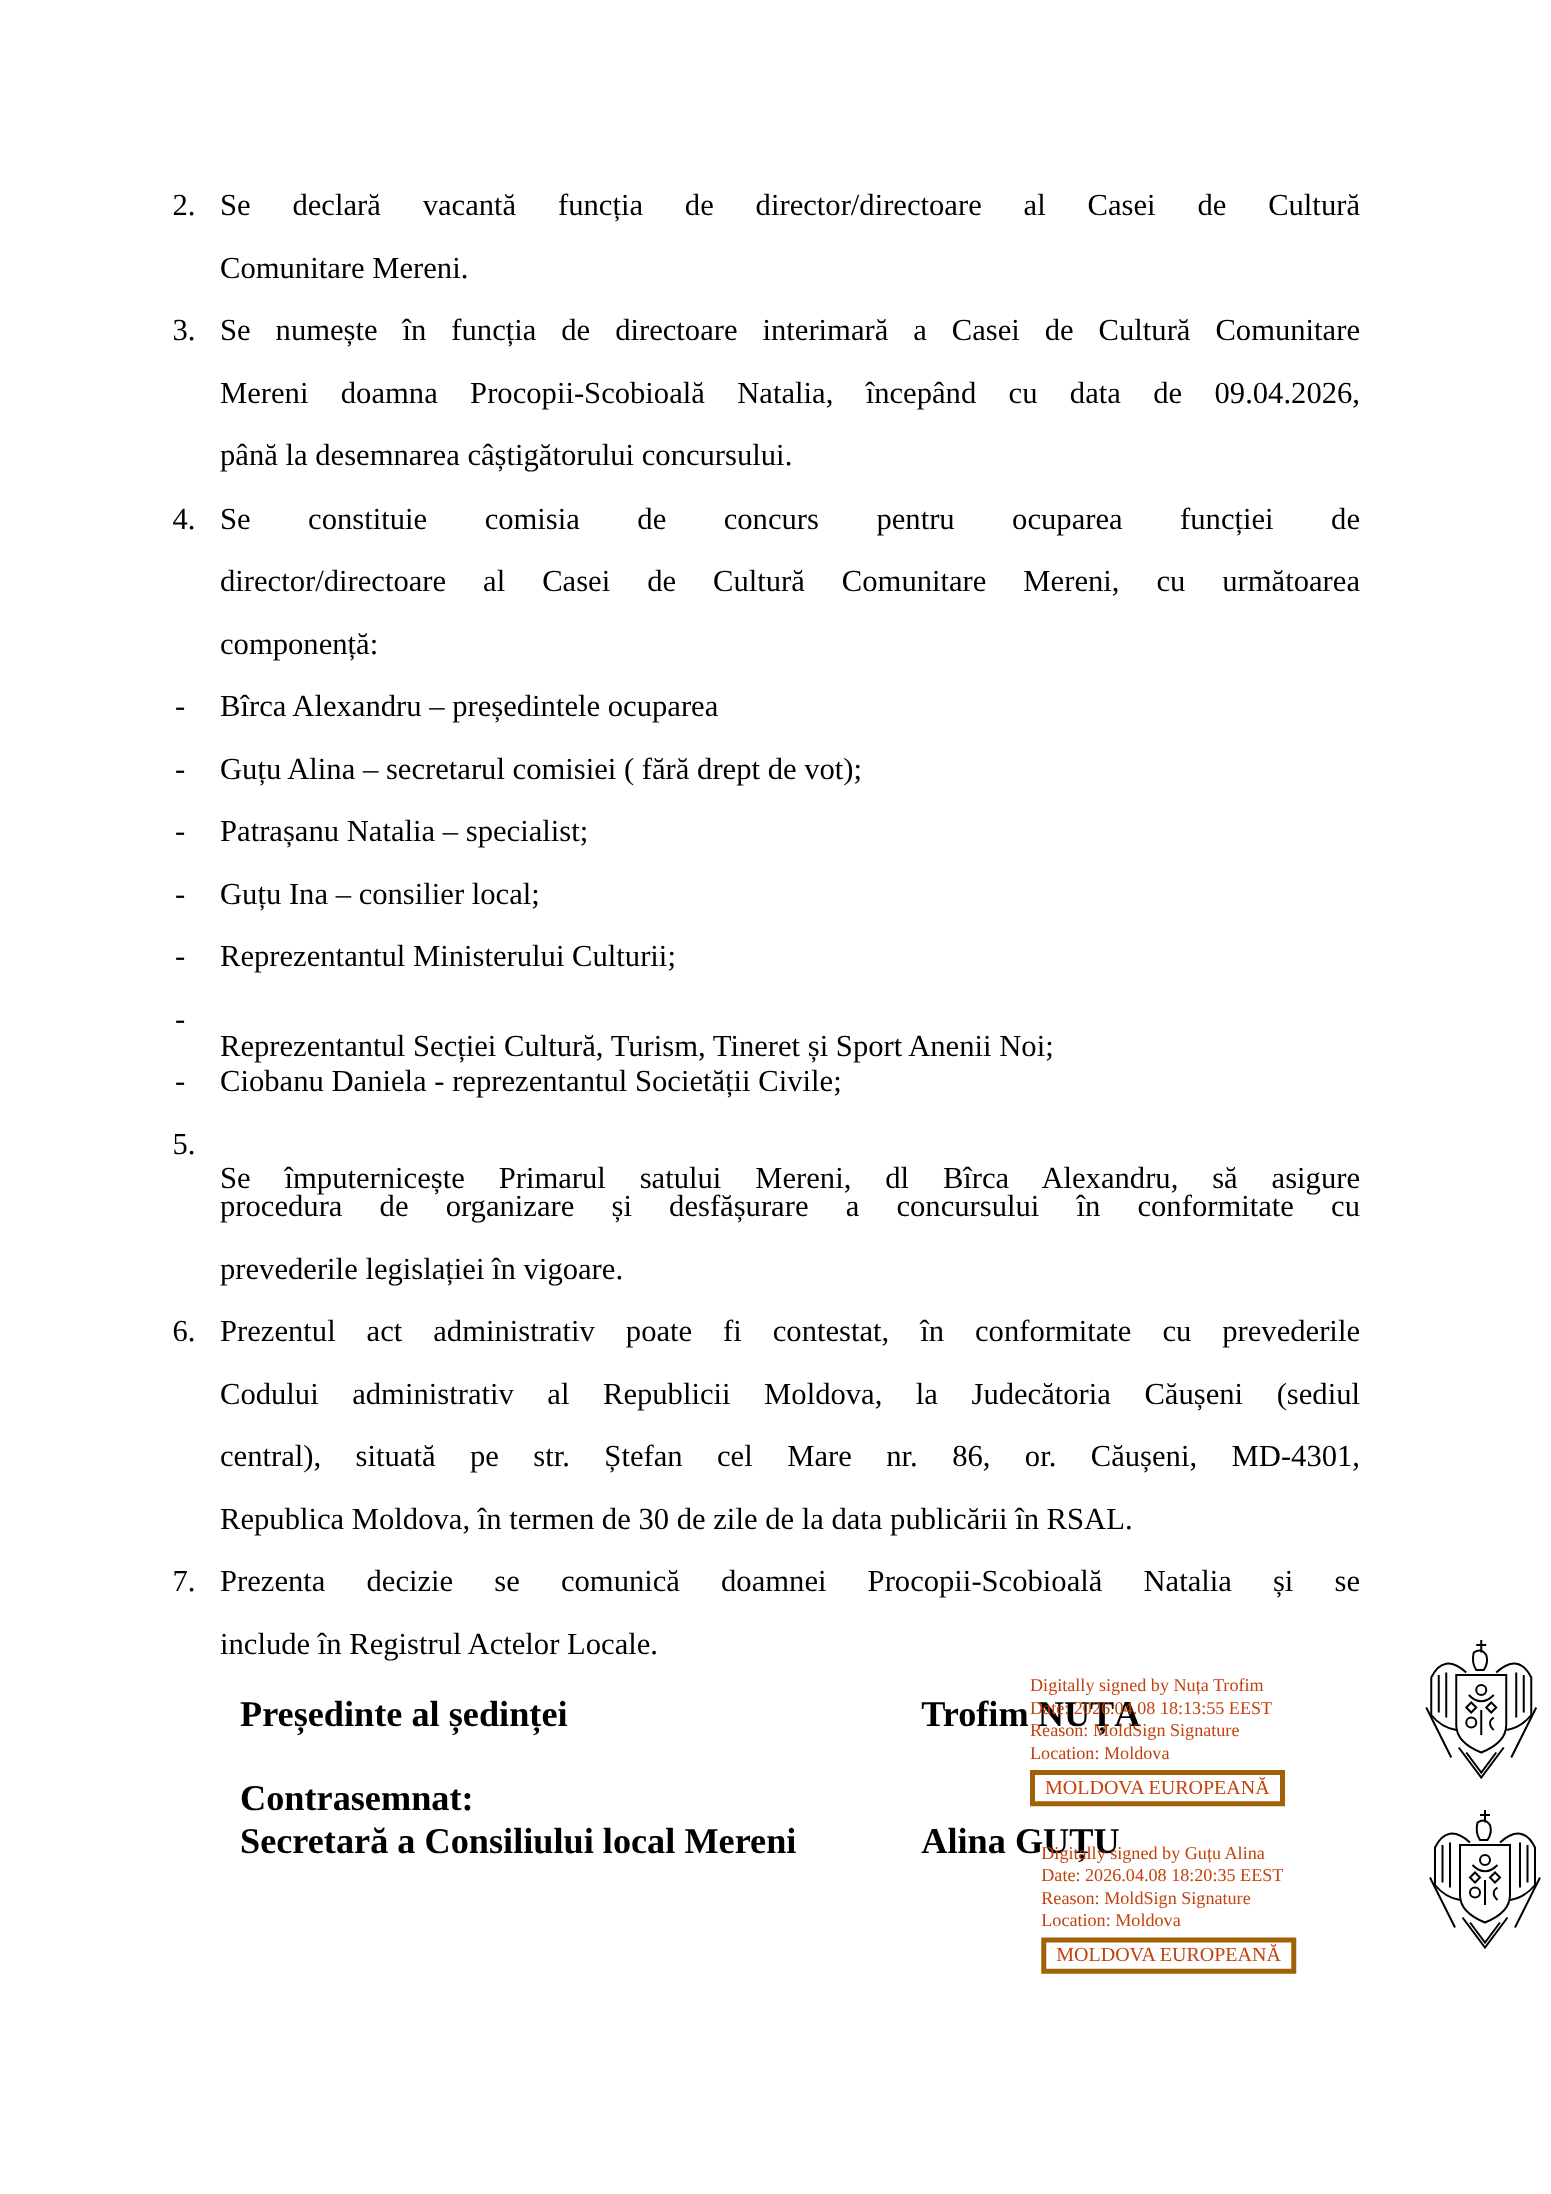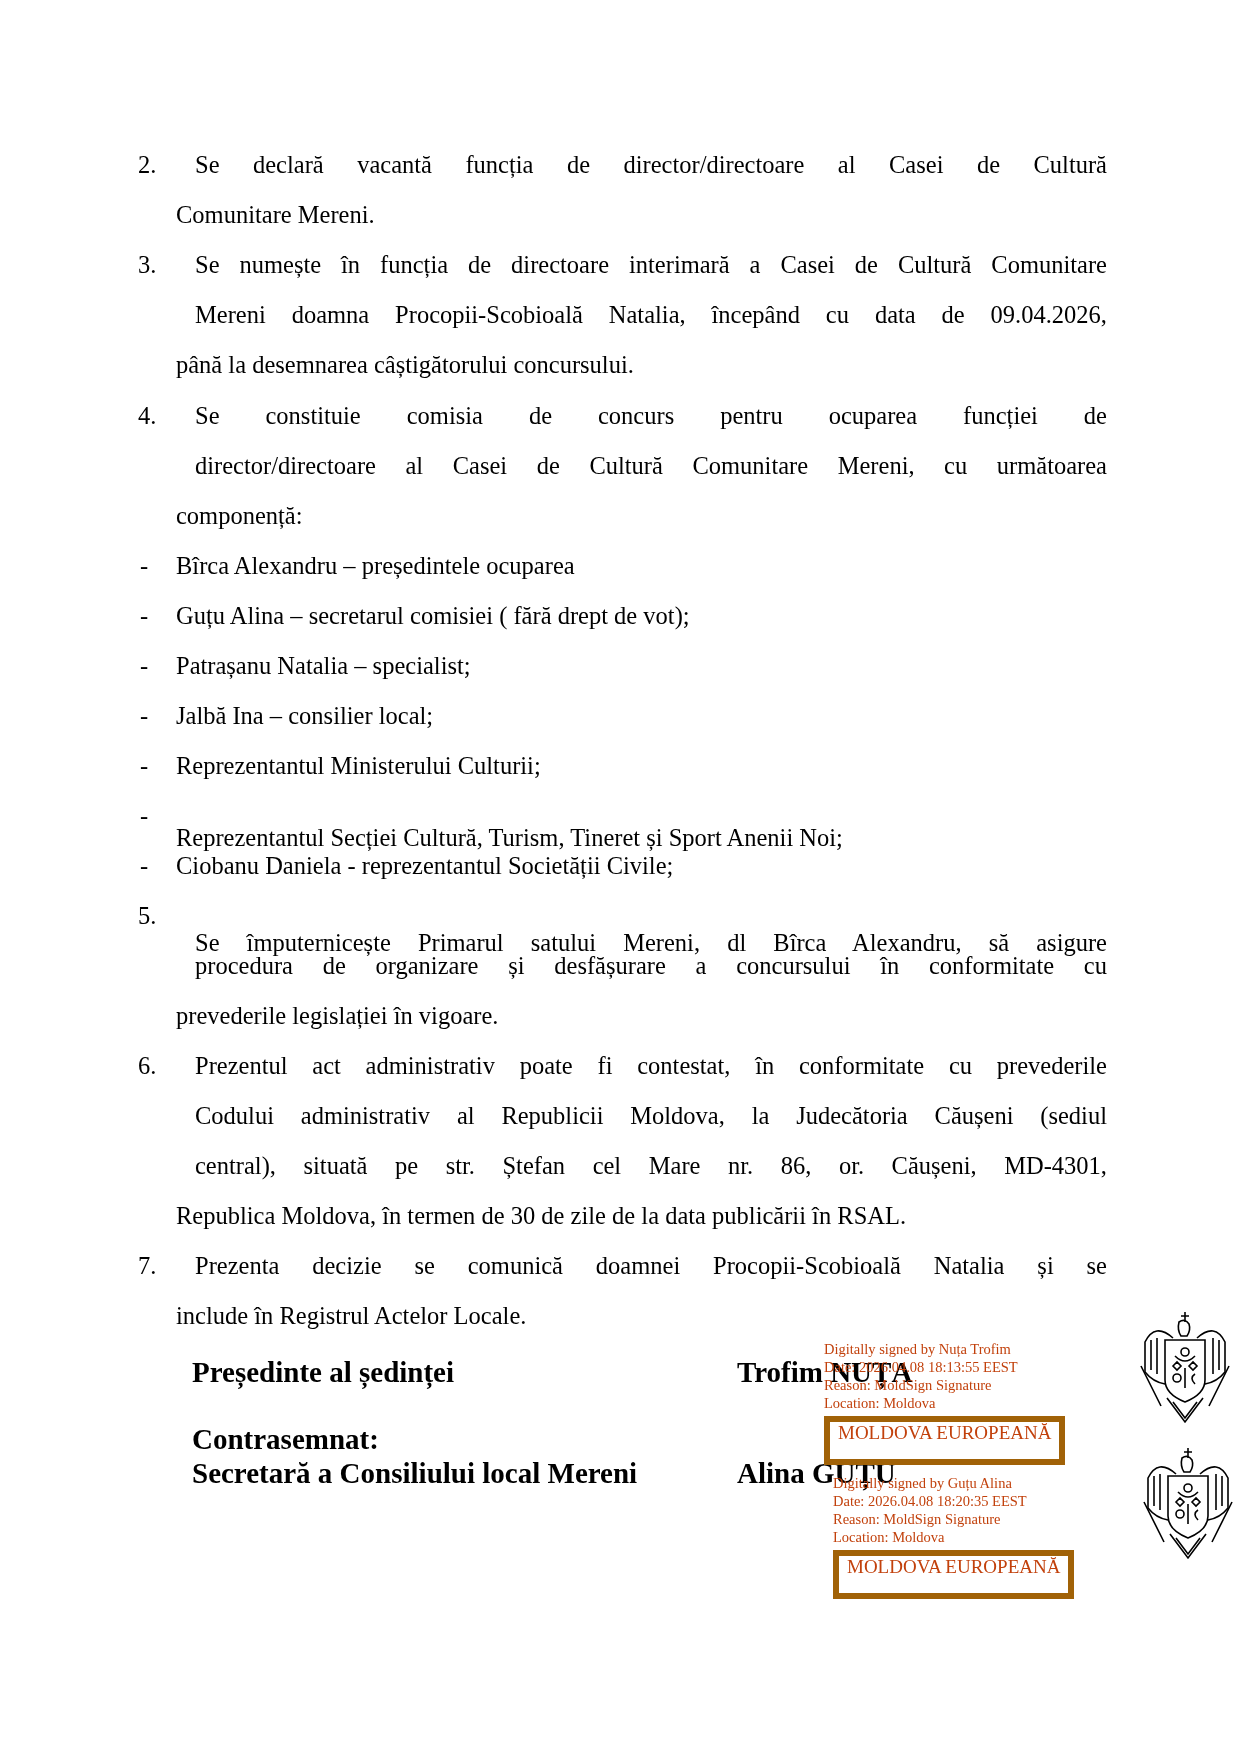--- a/index.html
+++ b/index.html
@@ -2,24 +2,24 @@
 <html><head>
 <meta charset="utf-8">
 <style>
   html, body { margin: 0; padding: 0; background: #ffffff; }
   body { width: 1241px; height: 1755px; position: relative; overflow: hidden;
          font-family: "Liberation Serif", "DejaVu Serif", serif; color: #000; }
   .line { position: absolute; font-size: 24.5px; line-height: 30px; white-space: nowrap; }
   .num { position: absolute; left: 138px; font-size: 24.5px; line-height: 30px; }
   .dash { position: absolute; left: 140px; font-size: 24.5px; line-height: 30px; }
   .txt { left: 176px; }
-  .just { width: 912px; text-align: justify; text-align-last: justify; white-space: normal; margin-left: 19px; }
+  .just { width: 912px; text-align: justify; text-align-last: justify; white-space: normal; }
   .bold { font-weight: bold; font-size: 29px; }
   .sig { position: absolute; font-size: 14.5px; line-height: 18px; color: #c2410c; white-space: nowrap; margin-top: 24px; }
-  .sig .badge { display: inline-block; border: 6px solid #a16207; padding: 1px 8px 16px 8px; margin-top: 4px; line-height: 20px; font-size: 19px; }
+  .sig .badge { display: inline-block; border: 4px solid #a16207; padding: 1px 8px 0 8px; margin-top: 4px; line-height: 20px; font-size: 16px; }
   .emblem { position: absolute; width: 100px; height: 118px; }
 </style>
 </head>
 <body>
 
 <div>
   <span class="num" style="top:150px">2.</span>
   <div class="line txt just" style="top:150px">Se declară vacantă funcția de director/directoare al Casei de Cultură</div>
   <div class="line txt" style="top:200px">Comunitare Mereni.</div>
 </div>
@@ -46,21 +46,21 @@
   <div>
     <span class="dash" style="top:601px">-</span>
     <div class="line txt" style="top:601px">Guțu Alina – secretarul comisiei ( fără drept de vot);</div>
   </div>
   <div>
     <span class="dash" style="top:651px">-</span>
     <div class="line txt" style="top:651px">Patrașanu Natalia – specialist;</div>
   </div>
   <div>
     <span class="dash" style="top:701px">-</span>
-    <div class="line txt" style="top:701px">Jalbă Ina – consilier local;</div>
+    <div class="line txt" style="top:701px">Guțu Ina – consilier local;</div>
   </div>
   <div>
     <span class="dash" style="top:751px">-</span>
     <div class="line txt" style="top:751px">Reprezentantul Ministerului Culturii;</div>
   </div>
   <div>
     <span class="dash" style="top:801px">-</span>
     <div class="line txt" style="top:823px">Reprezentantul Secției Cultură, Turism, Tineret și Sport Anenii Noi;</div>
   </div>
   <div>

